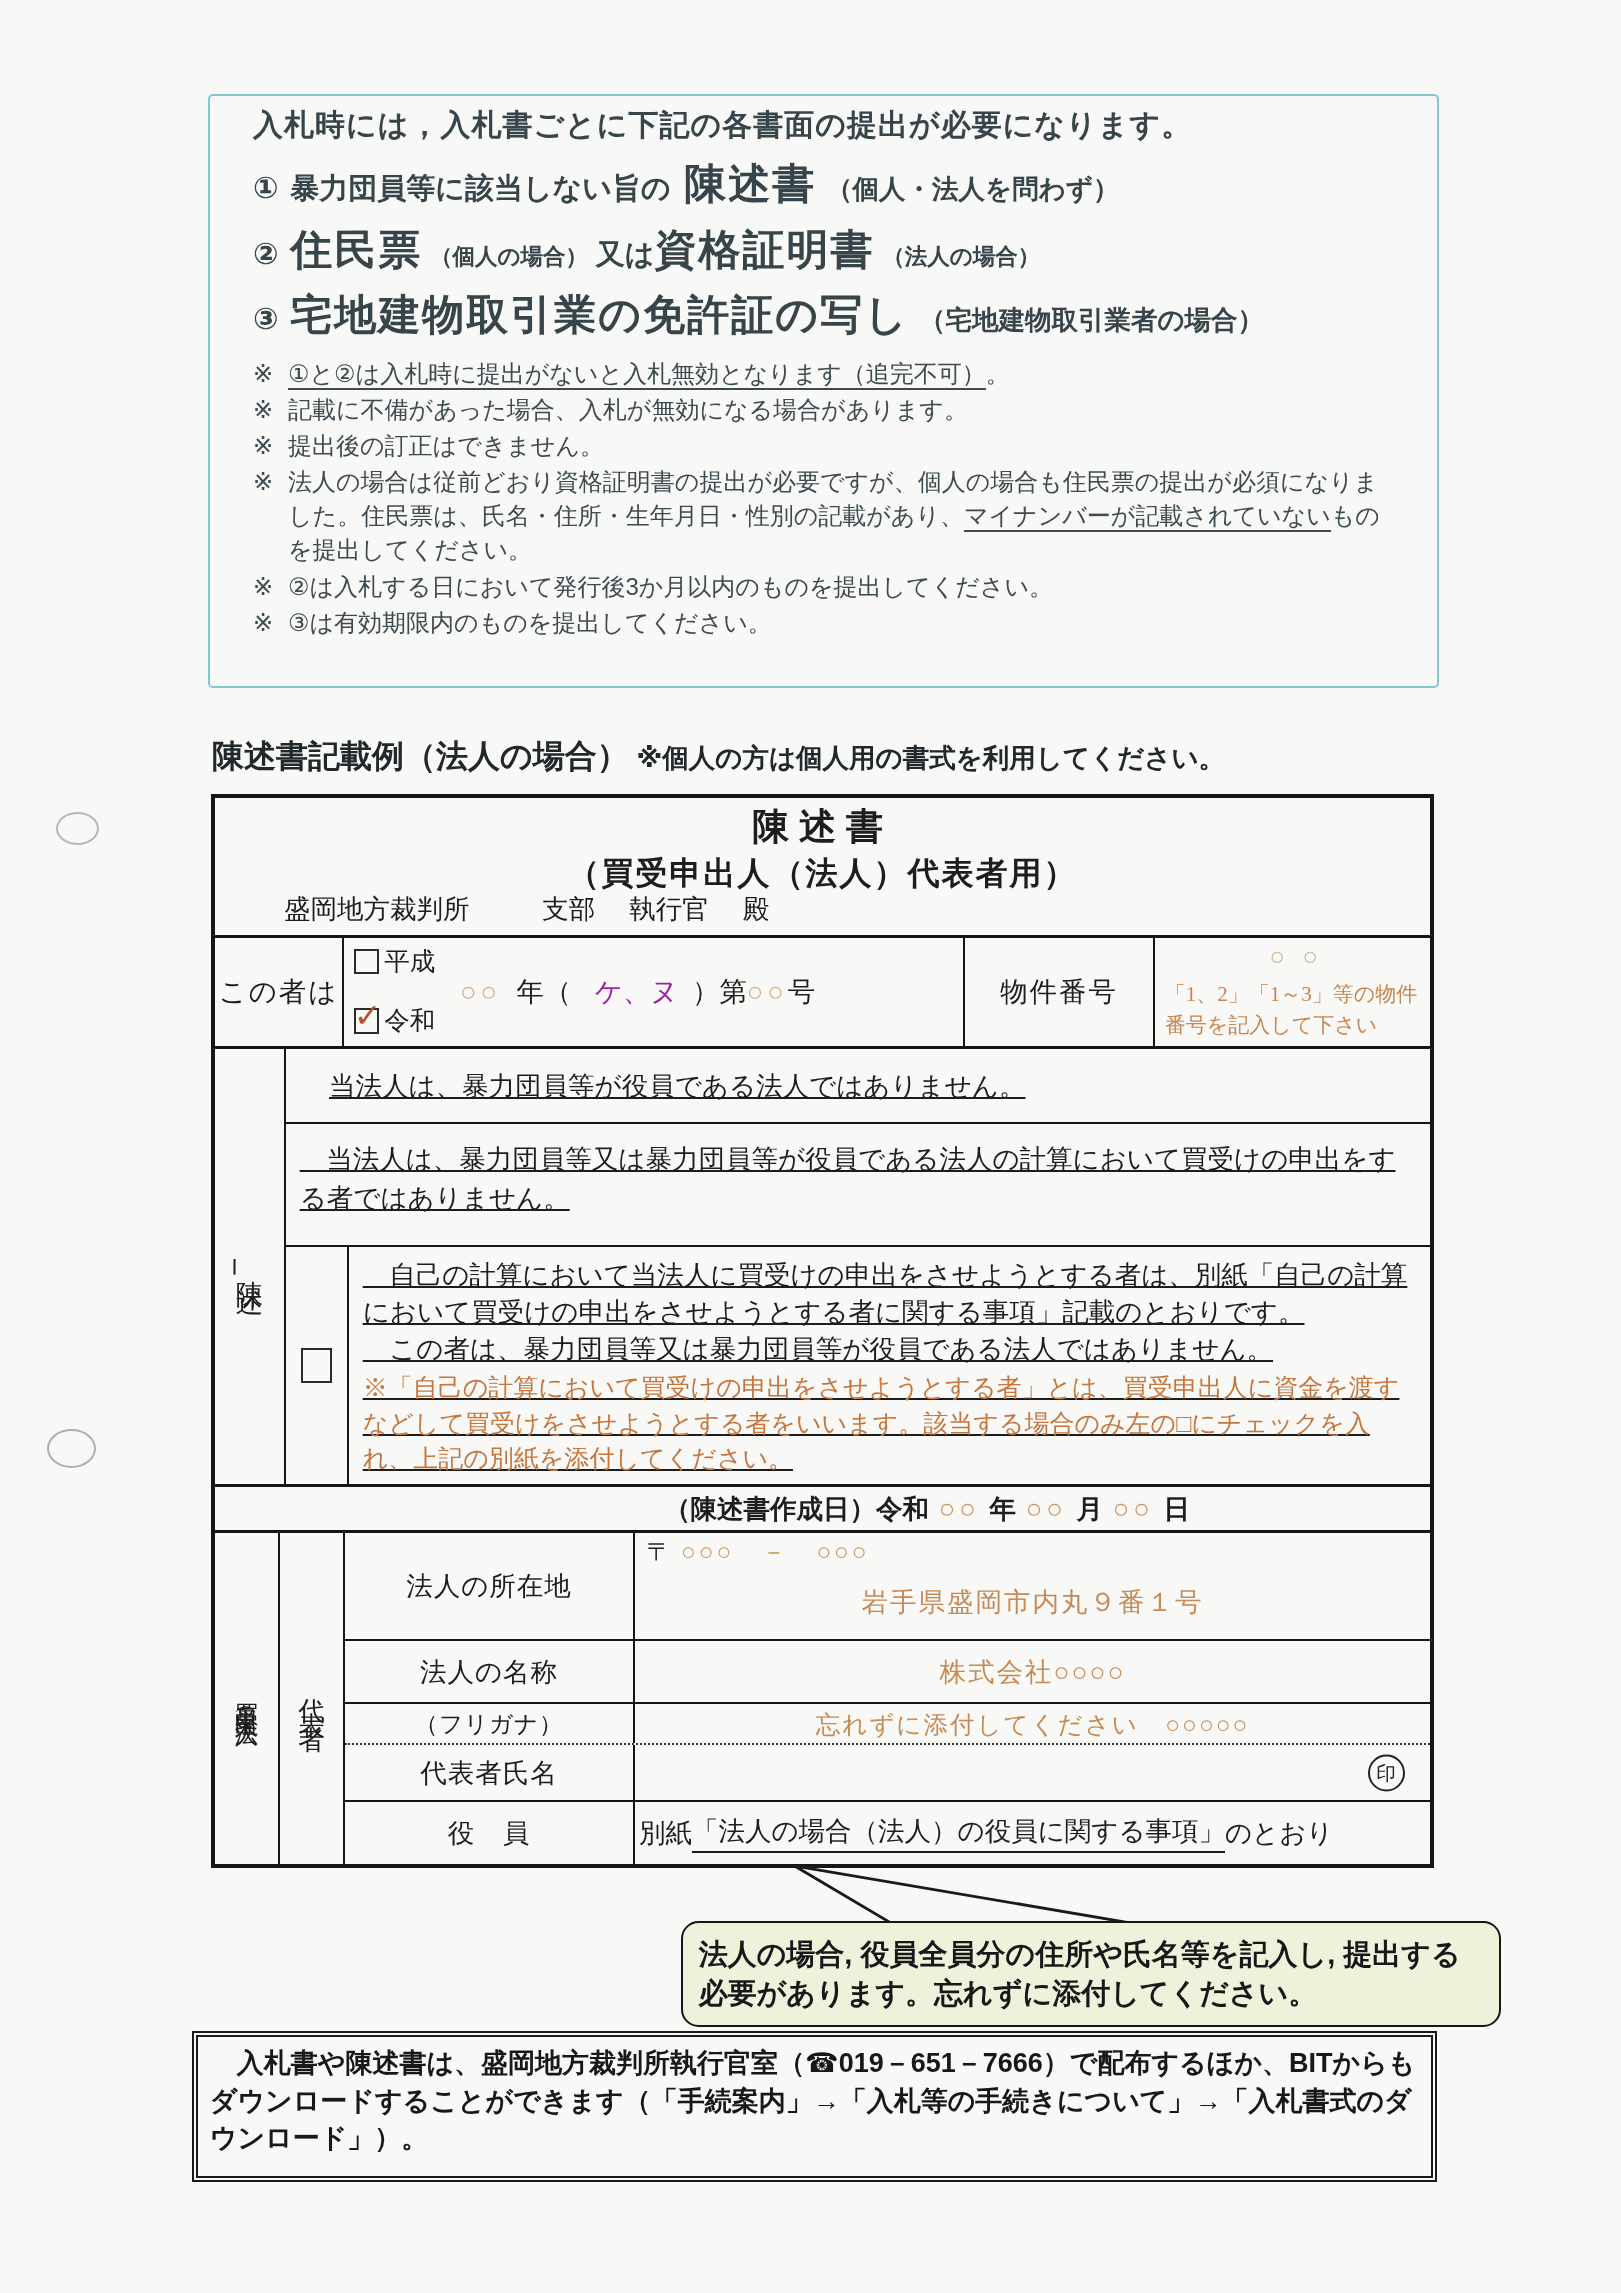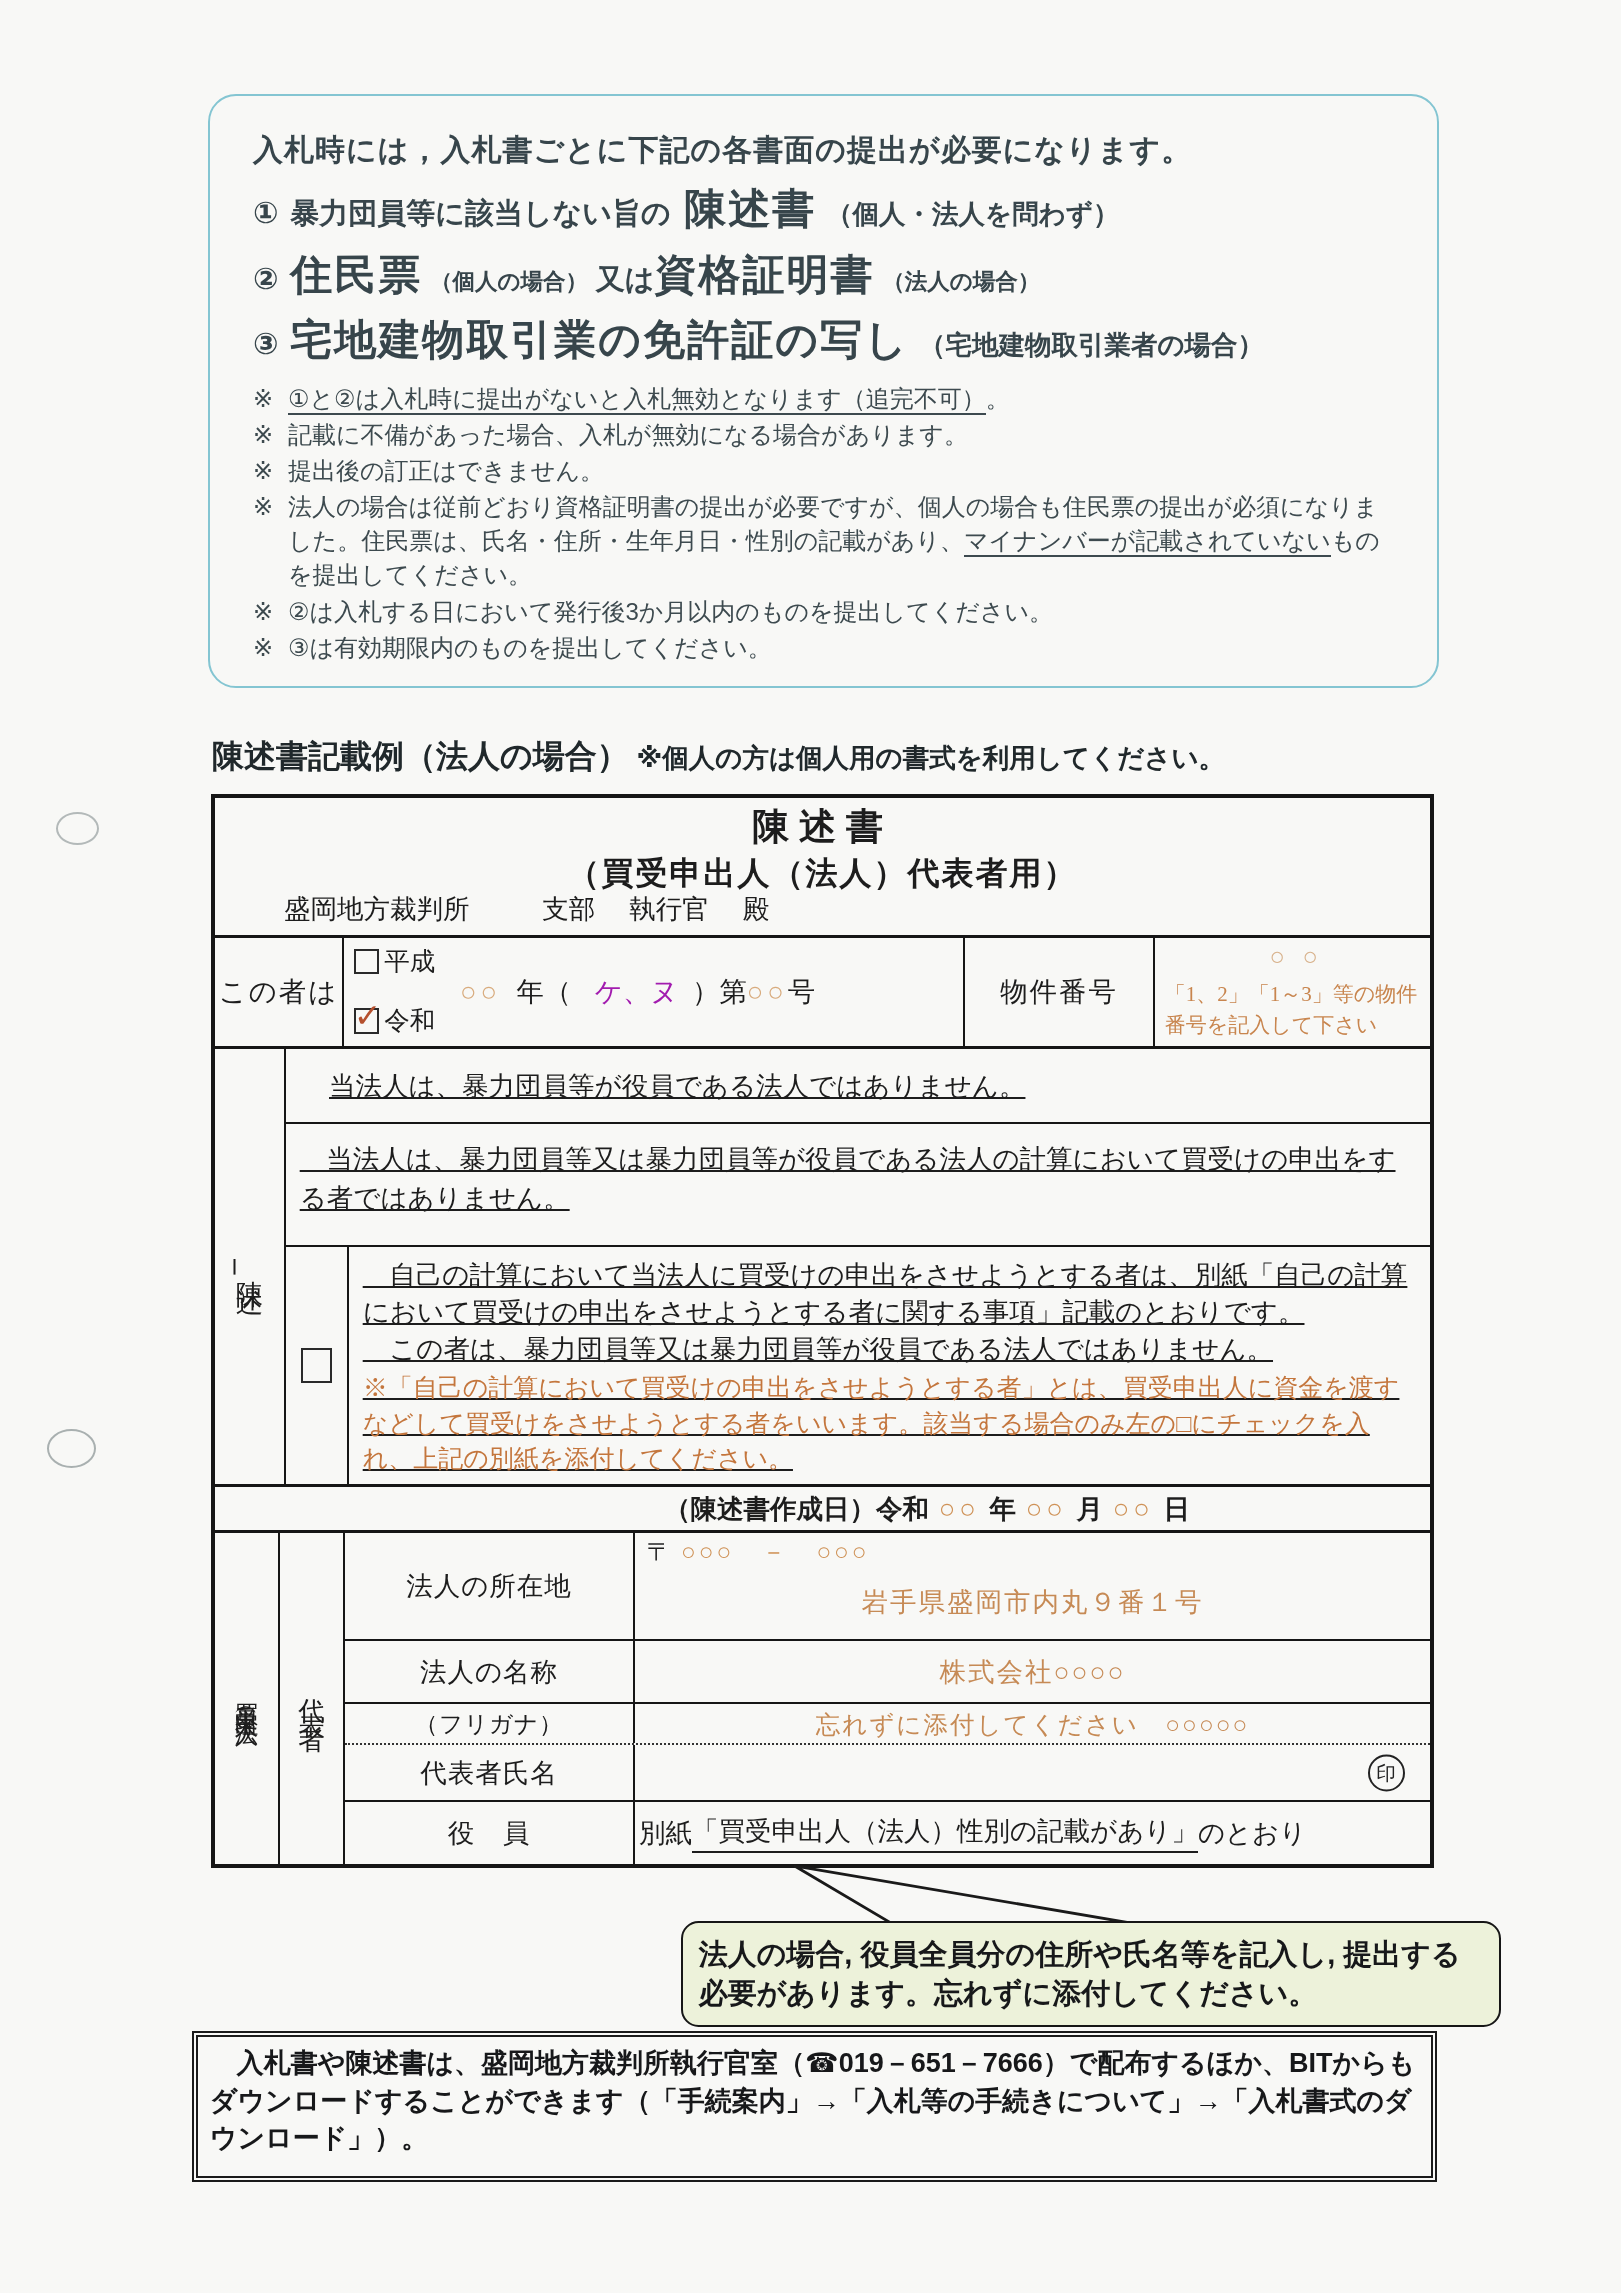--- a/index.html
+++ b/index.html
@@ -12,22 +12,22 @@
   .serif{font-family:"Liberation Serif","DejaVu Serif",serif;}
 
   
   .hole{position:absolute;border:2.9px solid #b3b9b9;border-radius:50%;background:transparent;}
   .hole-1{left:56px;top:812px;width:39px;height:29px;}
   .hole-2{left:47px;top:1429px;width:45px;height:35px;border-color:#a9b0b0;}
 
   
   .notice-box{
     position:absolute;left:208px;top:94px;width:1231px;height:594px;
-    border:2.9px solid #84c5d2;border-radius:28px;box-sizing:border-box;
-    padding:34px 29px 0 43px;color:#37454b;
+    border:2.9px solid #84c5d2;border-radius:5px;box-sizing:border-box;
+    padding:9px 29px 0 43px;color:#37454b;
   }
   .n-title{font-size:30px;font-weight:bold;letter-spacing:1px;}
   .n-item{display:flex;align-items:baseline;font-weight:bold;margin-top:9.8px;white-space:nowrap;}
   .i-num{font-size:30px;margin-right:11.8px;}
   .i-pre{font-size:29px;margin-right:13.7px;}
   .i-big{font-size:42px;letter-spacing:2px;}
   .i-small{font-size:22.5px;margin:0 7.8px;}
   .i-mid{font-size:29px;}
   .i-suf{font-size:26.5px;margin-left:9.8px;}
   .n-notes{margin-top:13.7px;width:1137px;}
@@ -301,21 +301,21 @@
         <div class="e-label br">代表者氏名</div>
         <div class="e-value">
           <div class="seal">印</div>
         </div>
       </div>
 
       <div class="e-row row-officers">
         <div class="e-label br">役　員</div>
         <div class="e-value officers-value">
           <span>別紙</span>
-            <span class="ul-dark">「買受申出人（法人）性別の記載があり」</span>
+            <span class="ul-dark">「法人の場合（法人）の役員に関する事項」</span>
             <span>のとおり</span>
         </div>
       </div>
 
     </div>
   </div>
 </div>
 
 <svg class="callout-tail" width="470" height="78" viewBox="0 0 480 80">
   <polygon points="70,6 185,74 470,74" fill="#f8f8f6" stroke="#1a1a1a" stroke-width="3"></polygon>

